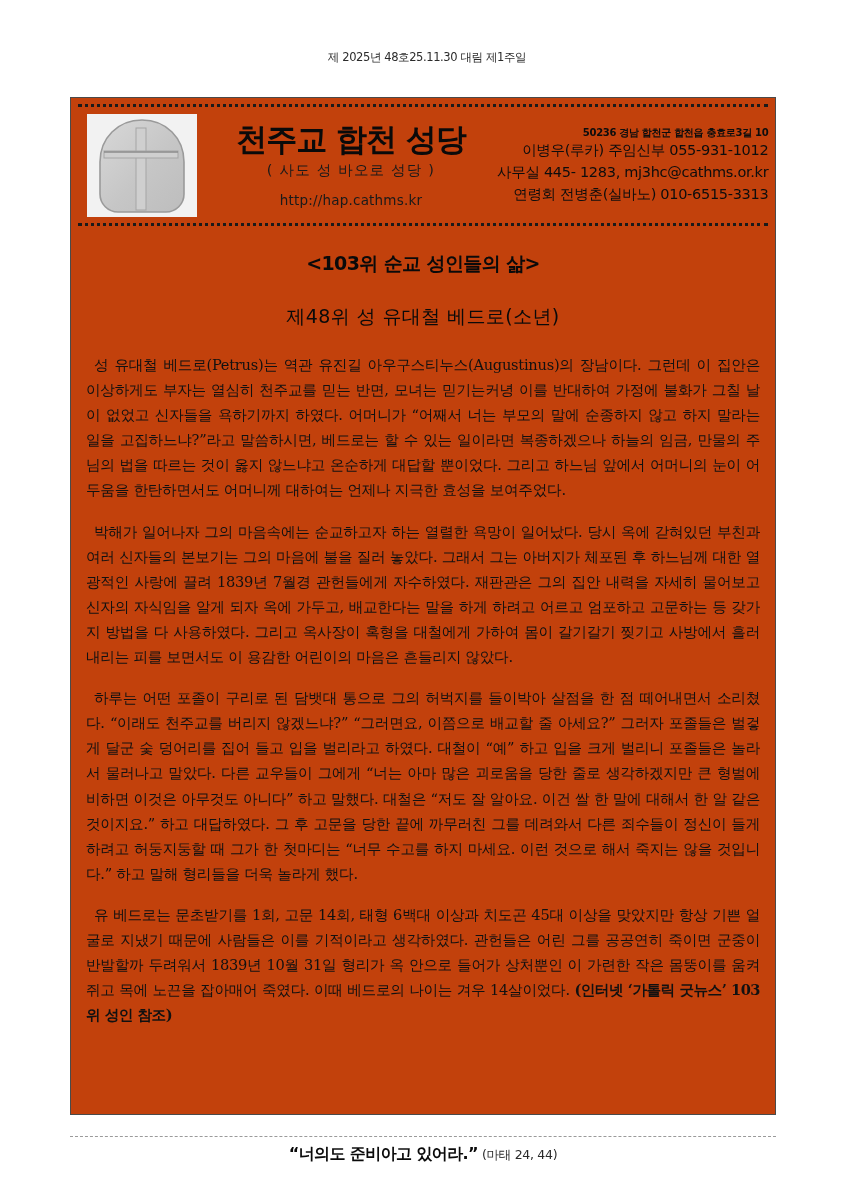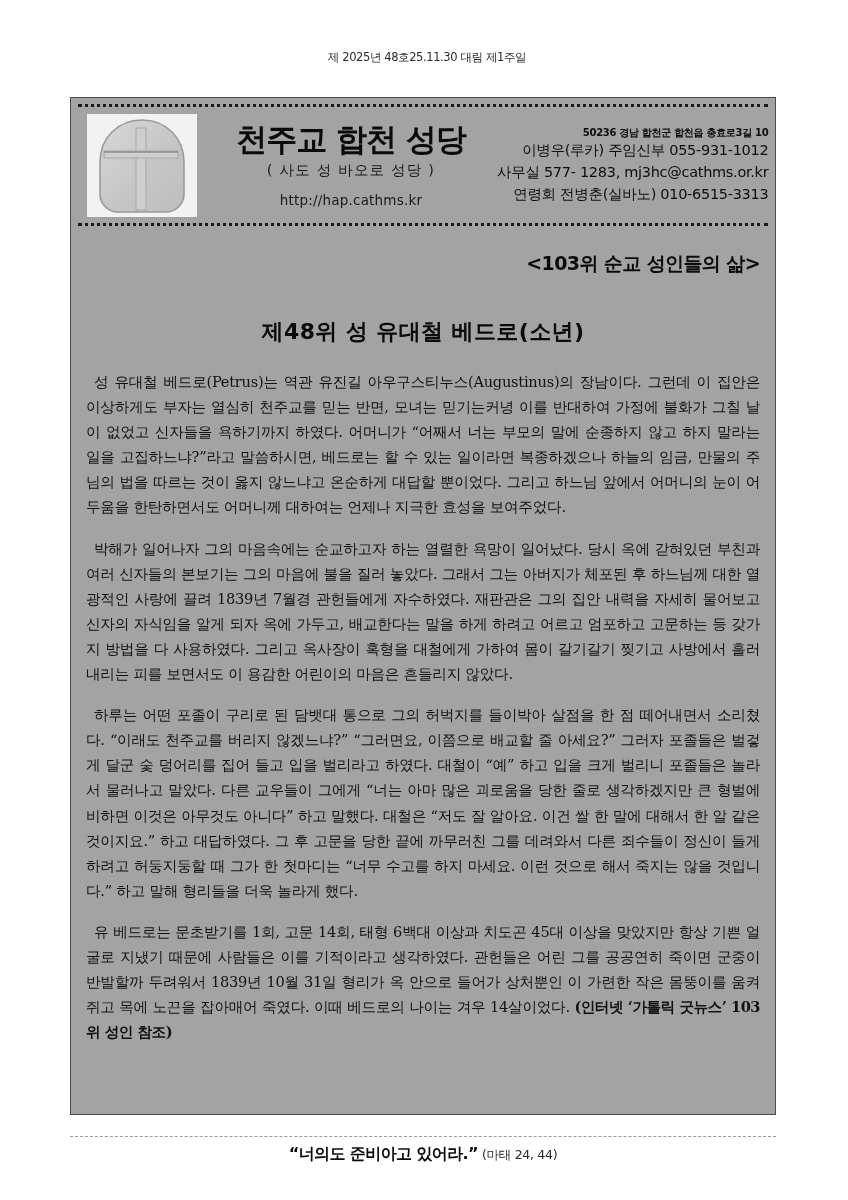--- a/index.html
+++ b/index.html
@@ -35,21 +35,21 @@
 
   
   .frame {
     position: absolute;
     top: 97px;
     left: 70px;
     width: 706px;
     height: 1018px;
     border: 1.4px solid #4a4a4a;
     box-sizing: border-box;
-    background: #a3a3a3;
+    background: #c2410c;
   }
 
   
   .masthead {
     margin: 6px 7px 0 7px;
     border-top: 3px dotted #1a1a1a;
     border-bottom: 3px dotted #1a1a1a;
     padding: 7px 0 6px 0;
     display: flex;
     align-items: center;
@@ -106,33 +106,33 @@
     color: #0d0d0d;
     white-space: nowrap;
   }
   .contact .addr { font-weight: bold; font-size: 10px; }
 
   
   .article {
     padding: 0 15px;
   }
   .series-title {
-    text-align: right;
+    text-align: center;
     font-size: 19px;
     font-weight: bold;
     letter-spacing: -0.6px;
     margin-top: 25px;
     color: #0a0a0a;
   }
   .entry-title {
     text-align: center;
-    font-size: 22px;
-    font-weight: bold;
+    font-size: 19px;
+    font-weight: normal;
     letter-spacing: 0.4px;
-    margin-top: 40px;
+    margin-top: 27px;
     color: #0a0a0a;
   }
 
   .body-copy {
     margin-top: 22px;
   }
   .para {
     font-family: "DejaVu Serif", "Liberation Serif", serif;
     font-size: 14.6px;
     line-height: 1.72;
@@ -209,21 +209,21 @@
 
     <div class="identity">
       <div class="church-name">천주교 합천 성당</div>
       <div class="church-sub">( 사도 성 바오로 성당 )</div>
       <div class="church-url">http://hap.cathms.kr</div>
     </div>
 
     <div class="contact">
       <div class="addr">50236   경남 합천군 합천읍 충효로3길 10</div>
       <div>이병우(루카) 주임신부   055-931-1012</div>
-      <div>사무실 577- 1283, mj3hc@cathms.or.kr</div>
+      <div>사무실 445- 1283, mj3hc@cathms.or.kr</div>
       <div>연령회 전병춘(실바노) 010-6515-3313</div>
     </div>
 
   </div>
 
   <div class="article">
     <div class="series-title">&lt;103위 순교 성인들의 삶&gt;</div>
     <div class="entry-title">제48위 성 유대철 베드로(소년)</div>
 
     <div class="body-copy">

